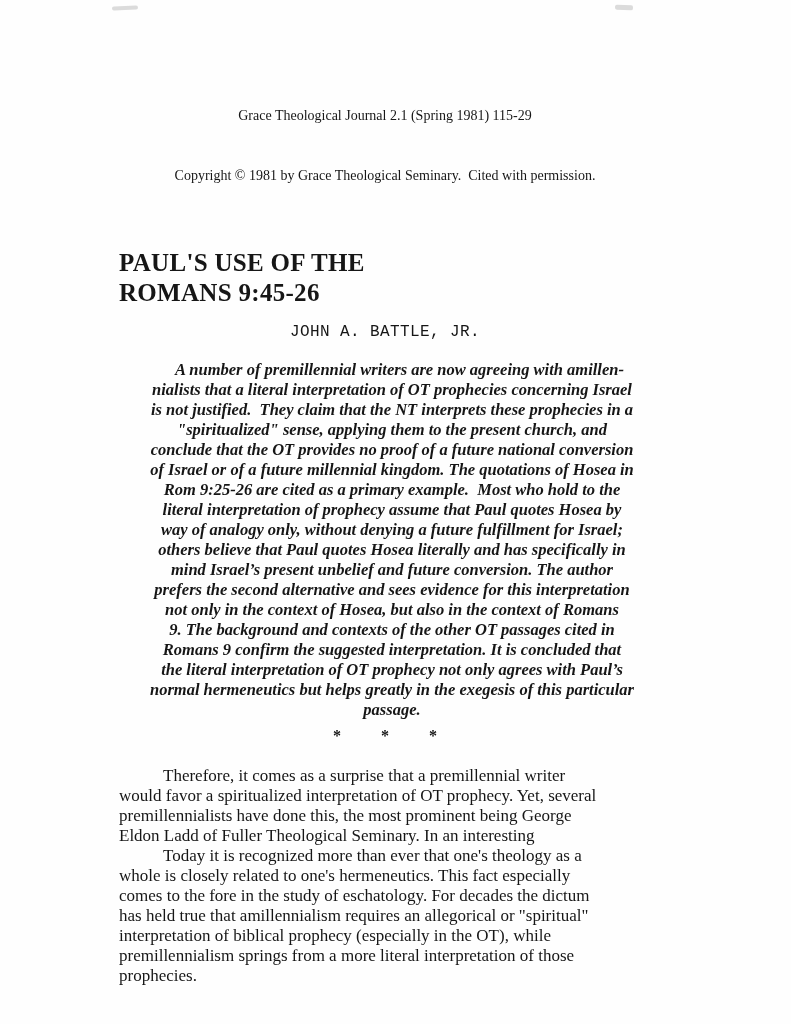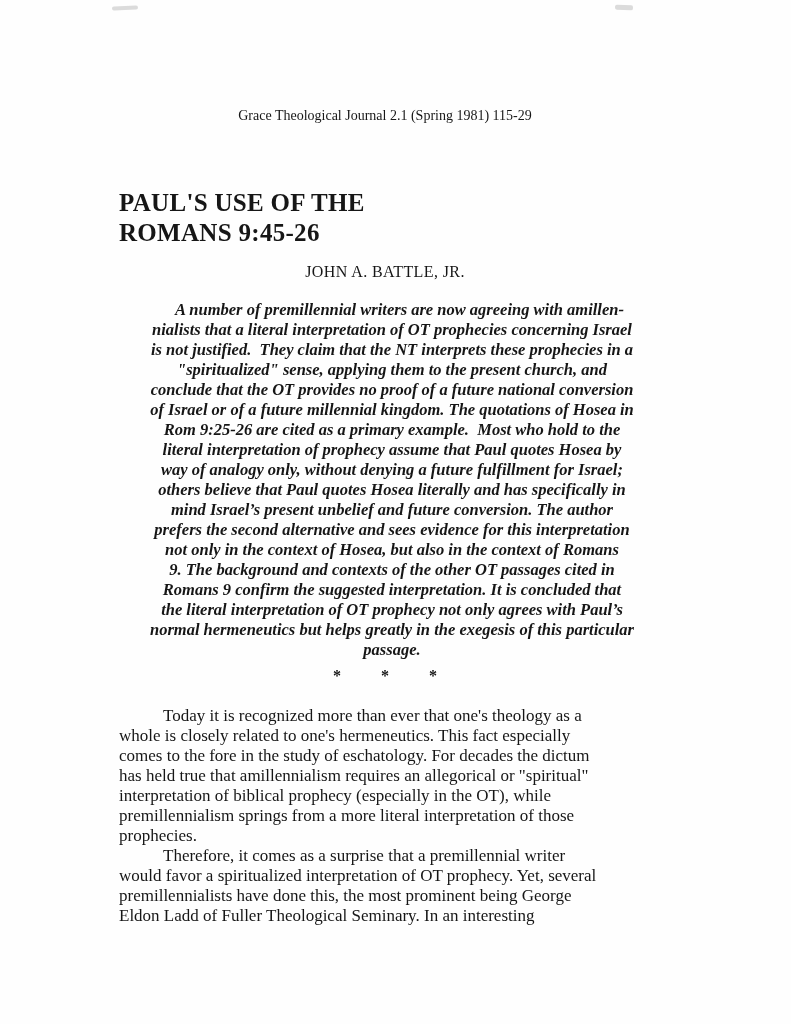--- a/index.html
+++ b/index.html
@@ -46,20 +46,21 @@
     font-weight: bold;
     line-height: 30px;
     letter-spacing: 0.3px;
   }
   .author {
     margin-top: 15px;
     text-align: center;
     font-size: 16px;
     line-height: 18px;
     letter-spacing: 0.4px;
+    font-family: Liberation Mono, monospace;
   }
   .abstract {
     margin-top: 19px;
     margin-left: 14px;
     font-size: 16.5px;
     line-height: 20px;
     font-style: italic;
     font-weight: bold;
     white-space: pre;
     text-indent: 15px;
@@ -89,20 +90,21 @@
 <body>
 
 <div class="page">
   <div class="scan-speck speck-left"></div>
   <div class="scan-speck speck-right"></div>
 
   <div class="content">
 
     <div class="doc-header">
       <div>Grace Theological Journal 2.1 (Spring 1981) 115-29</div>
+      <div>Copyright © 1981 by Grace Theological Seminary.  Cited with permission.</div>
     </div>
 
     <div class="article-title">
       <div>PAUL'S USE OF THE</div>
       <div>ROMANS 9:45-26</div>
     </div>
 
     <div class="author">JOHN A. BATTLE, JR.</div>
 
     <div class="abstract">A number of premillennial writers are now agreeing with amillen-
@@ -124,27 +126,27 @@
 normal hermeneutics but helps greatly in the exegesis of this particular
 passage.</div>
 
     <div class="separator">
       <span>*</span>
       <span>*</span>
       <span>*</span>
     </div>
 
     <div class="body-text">
+      <p>Therefore, it comes as a surprise that a premillennial writer
+would favor a spiritualized interpretation of OT prophecy. Yet, several
+premillennialists have done this, the most prominent being George
+Eldon Ladd of Fuller Theological Seminary. In an interesting</p>
       <p>Today it is recognized more than ever that one's theology as a
 whole is closely related to one's hermeneutics. This fact especially
 comes to the fore in the study of eschatology. For decades the dictum
 has held true that amillennialism requires an allegorical or "spiritual"
 interpretation of biblical prophecy (especially in the OT), while
 premillennialism springs from a more literal interpretation of those
 prophecies.</p>
-      <p>Therefore, it comes as a surprise that a premillennial writer
-would favor a spiritualized interpretation of OT prophecy. Yet, several
-premillennialists have done this, the most prominent being George
-Eldon Ladd of Fuller Theological Seminary. In an interesting</p>
     </div>
 
   </div>
 </div>
 
 </body></html>

